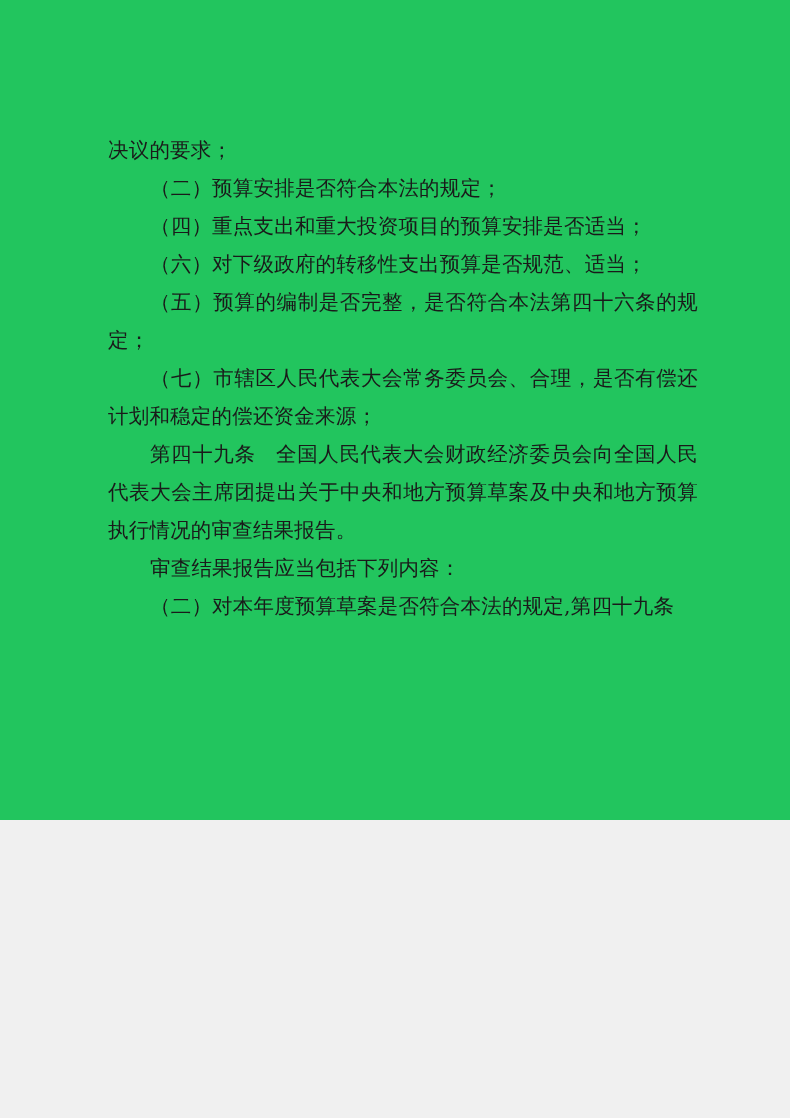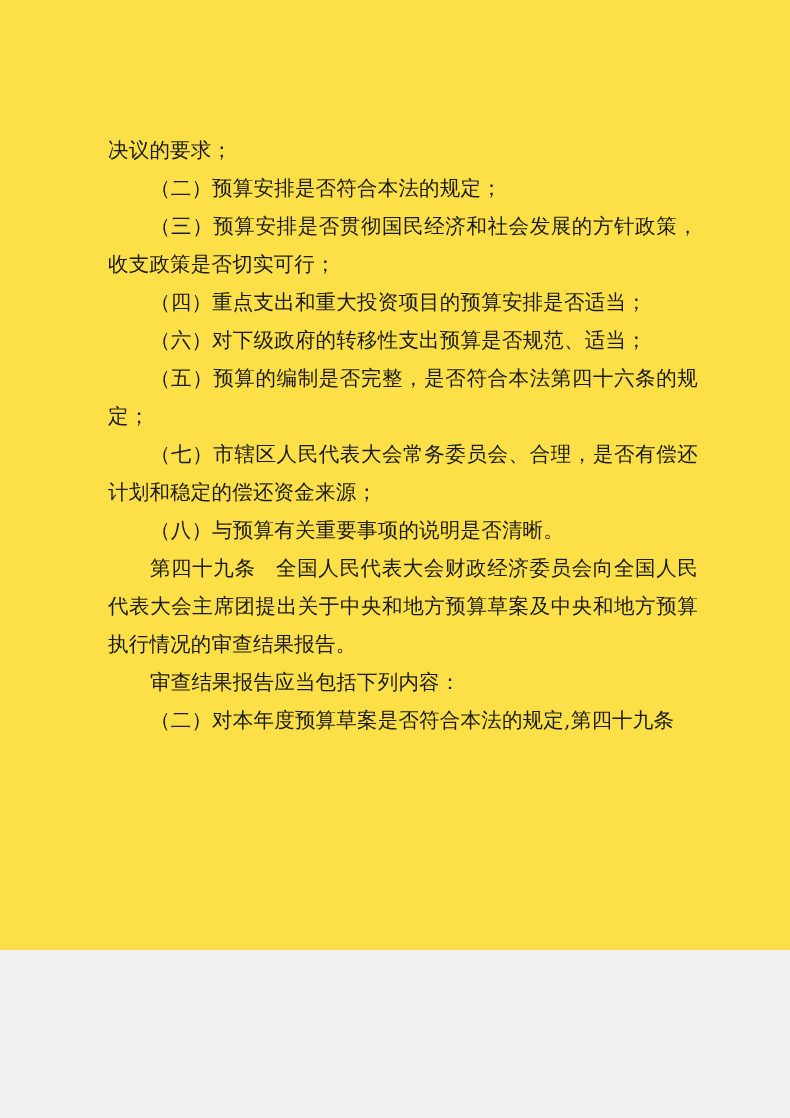--- a/index.html
+++ b/index.html
@@ -6,23 +6,23 @@
     margin: 0;
     padding: 0;
     background: #f0f0f0;
   }
   body {
     font-family: "DejaVu Serif", serif;
   }
   .page {
     position: relative;
     width: 790px;
-    height: 950px;
+    height: 820px;
     margin: 0 auto;
-    background: #fde047;
+    background: #22c55e;
     box-sizing: border-box;
     overflow: hidden;
   }
   .content {
     position: absolute;
     left: 108px;
     top: 131px;
     width: 590px;
   }
   .para {
@@ -67,43 +67,37 @@
   <div class="content">
 
     <p class="para">
       <span>决议的要求；</span>
     </p>
 
     <p class="para indent1">
       <span>（二）预算安排是否符合本法的规定；</span>
     </p>
 
-    <p class="para indent1">
-      <span>（三）预算安排是否贯彻国民经济和社会发展的方针政策，收支政策是否切实可行；</span>
-    </p>
 
     <p class="para indent1">
       <span>（四）重点支出和重大投资项目的预算安排是否适当；</span>
     </p>
 
     <p class="para indent1">
       <span>（六）对下级政府的转移性支出预算是否规范、适当；</span>
     </p>
 
     <p class="para indent1">
       <span>（五）预算的编制是否完整，是否符合本法第四十六条的规定；</span>
     </p>
 
     <p class="para indent1">
       <span>（七）市辖区人民代表大会常务委员会、合理，是否有偿还计划和稳定的偿还资金来源；</span>
     </p>
 
-    <p class="para indent1">
-      <span>（八）与预算有关重要事项的说明是否清晰。</span>
-    </p>
 
     <p class="para indent1">
       <span class="article-head">第四十九条</span><span class="gap"></span><span>全国人民代表大会财政经济委员会向全国人民代表大会主席团提出关于中央和地方预算草案及中央和地方预算执行情况的审查结果报告。</span>
     </p>
 
 
     <p class="para indent1">
       <span>审查结果报告应当包括下列内容：</span>
     </p>
 

